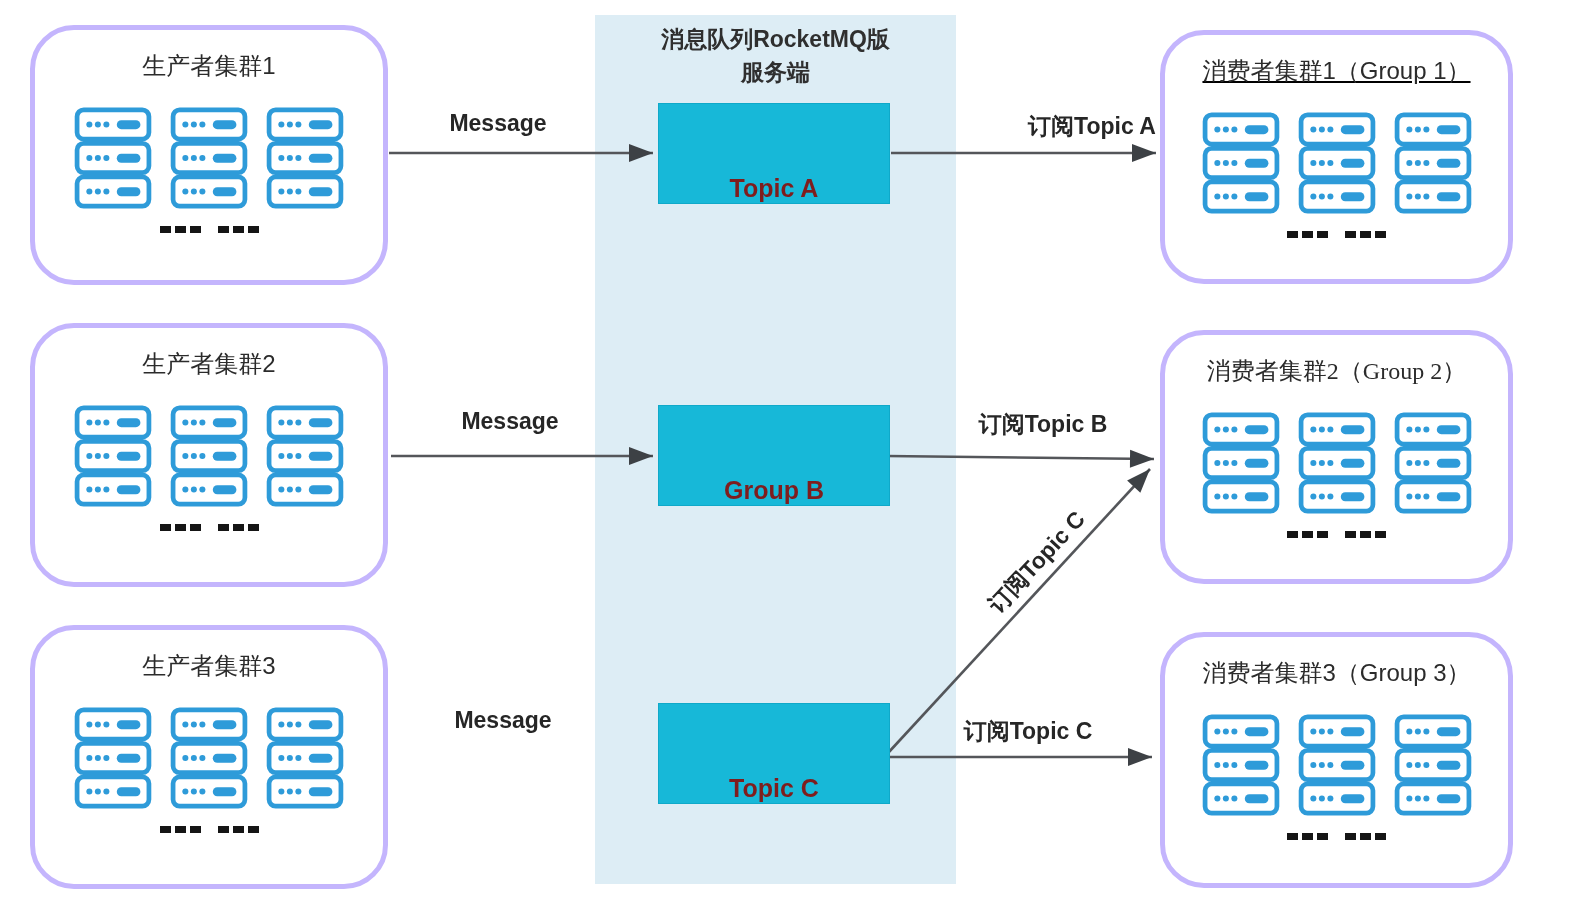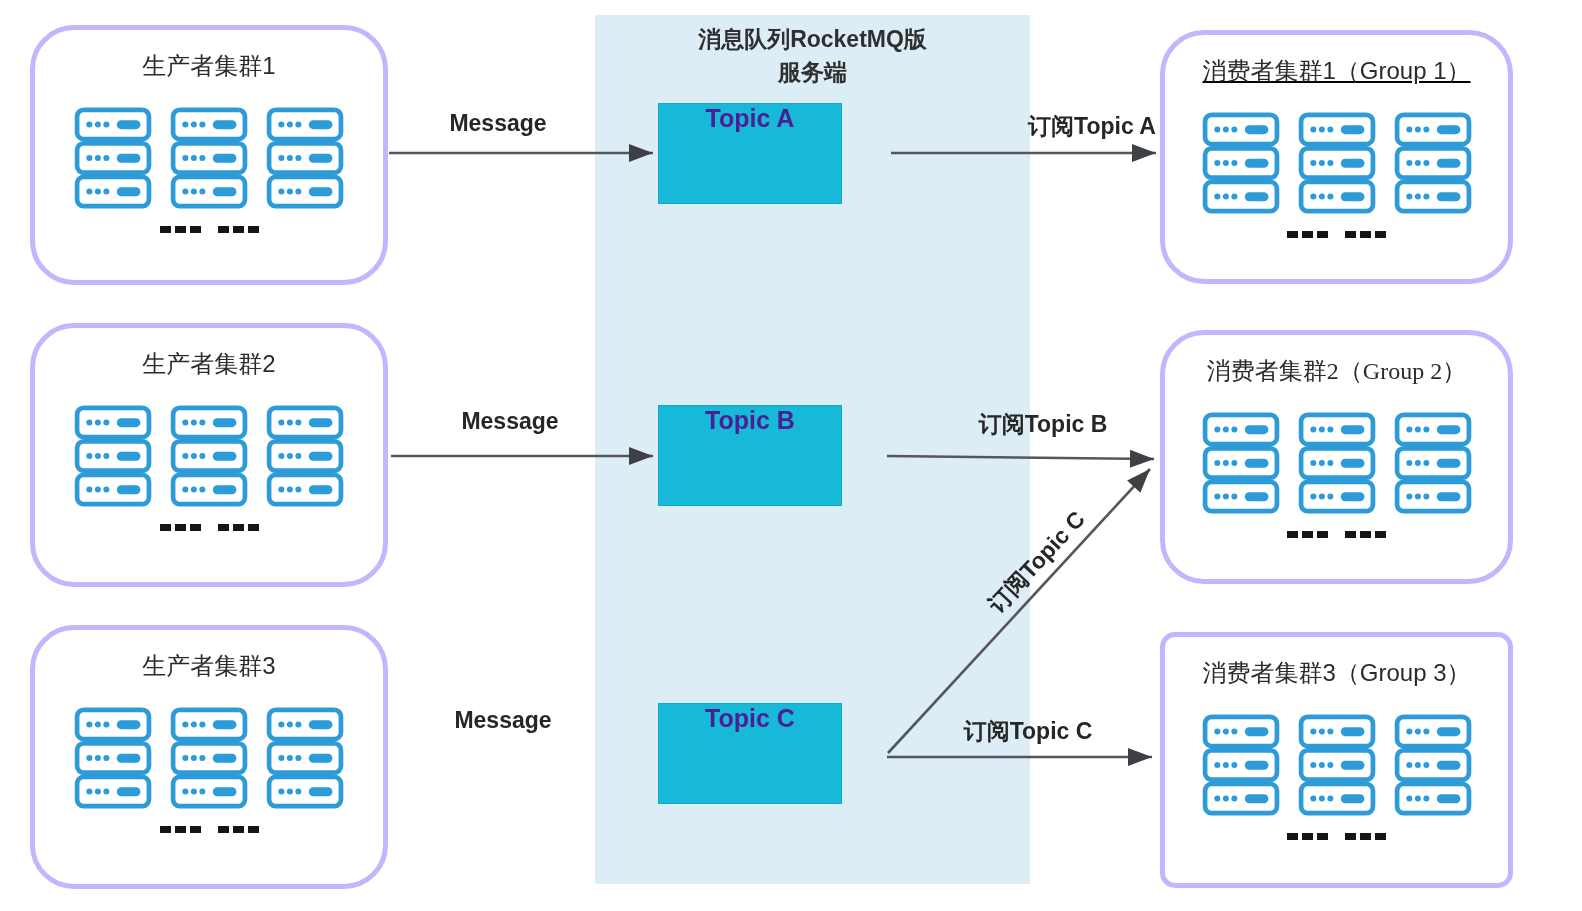--- a/index.html
+++ b/index.html
@@ -9,21 +9,21 @@
     height: 911px;
     background: #ffffff;
     font-family: "Liberation Sans", "DejaVu Sans", sans-serif;
     overflow: hidden;
   }
 
   
   .band {
     position: absolute;
     left: 595px; top: 15px;
-    width: 435px; height: 869px;
+    width: 361px; height: 869px;
     background: #ddedf5;
   }
   .band-title {
     position: absolute;
     left: 0; top: 8px;
     width: 100%;
     text-align: center;
     font-size: 23px;
     font-weight: 600;
     color: #2f2f2f;
@@ -53,30 +53,30 @@
 
   
   .dots { display: flex; gap: 4px; margin-top: 16px; align-items: center; }
   .dots .sq { width: 11px; height: 7px; background: #151515; }
   .dots .gap { width: 9px; height: 1px; }
 
   
   .topic {
     position: absolute;
     left: 658px;
-    width: 184px; height: 101px;
+    width: 232px; height: 101px;
     background: #17b8d8;
     border: 1px solid #0fa9c9;
     box-sizing: border-box;
     display: flex;
-    align-items: flex-start;
+    align-items: flex-end;
     justify-content: center;
     font-size: 25px;
     font-weight: 700;
-    color: #4c1d95;
+    color: #7f1d1d;
   }
 
   
   .flabel {
     position: absolute;
     transform: translate(-50%, -50%);
     font-size: 23px;
     font-weight: 700;
     color: #262626;
     white-space: nowrap;
@@ -212,21 +212,21 @@
       <div class="sq"></div>
         <div class="sq"></div>
         <div class="sq"></div>
     </div>
   </div>
 
   <div class="topic" style="top:103px;">
     <span>Topic A</span>
   </div>
   <div class="topic" style="top:405px;">
-    <span>Topic B</span>
+    <span>Group B</span>
   </div>
   <div class="topic" style="top:703px;">
     <span>Topic C</span>
   </div>
 
   <div class="cluster" style="left:1160px; top:30px; width:353px; height:254px;text-decoration:underline;">
     <div class="cluster-title">消费者集群1（Group 1）</div>
     <div class="servers">
       <svg class="server">
           <use href="#sym-server"></use>
@@ -266,21 +266,21 @@
       <div class="sq"></div>
         <div class="sq"></div>
         <div class="sq"></div>
         <div class="gap"></div>
       <div class="sq"></div>
         <div class="sq"></div>
         <div class="sq"></div>
     </div>
   </div>
 
-  <div class="cluster" style="left:1160px; top:632px; width:353px; height:256px;border-radius:15px;">
+  <div class="cluster" style="left:1160px; top:632px; width:353px; height:256px;">
     <div class="cluster-title">消费者集群3（Group 3）</div>
     <div class="servers">
       <svg class="server">
           <use href="#sym-server"></use>
         </svg>
       <svg class="server">
           <use href="#sym-server"></use>
         </svg>
       <svg class="server">
           <use href="#sym-server"></use>

